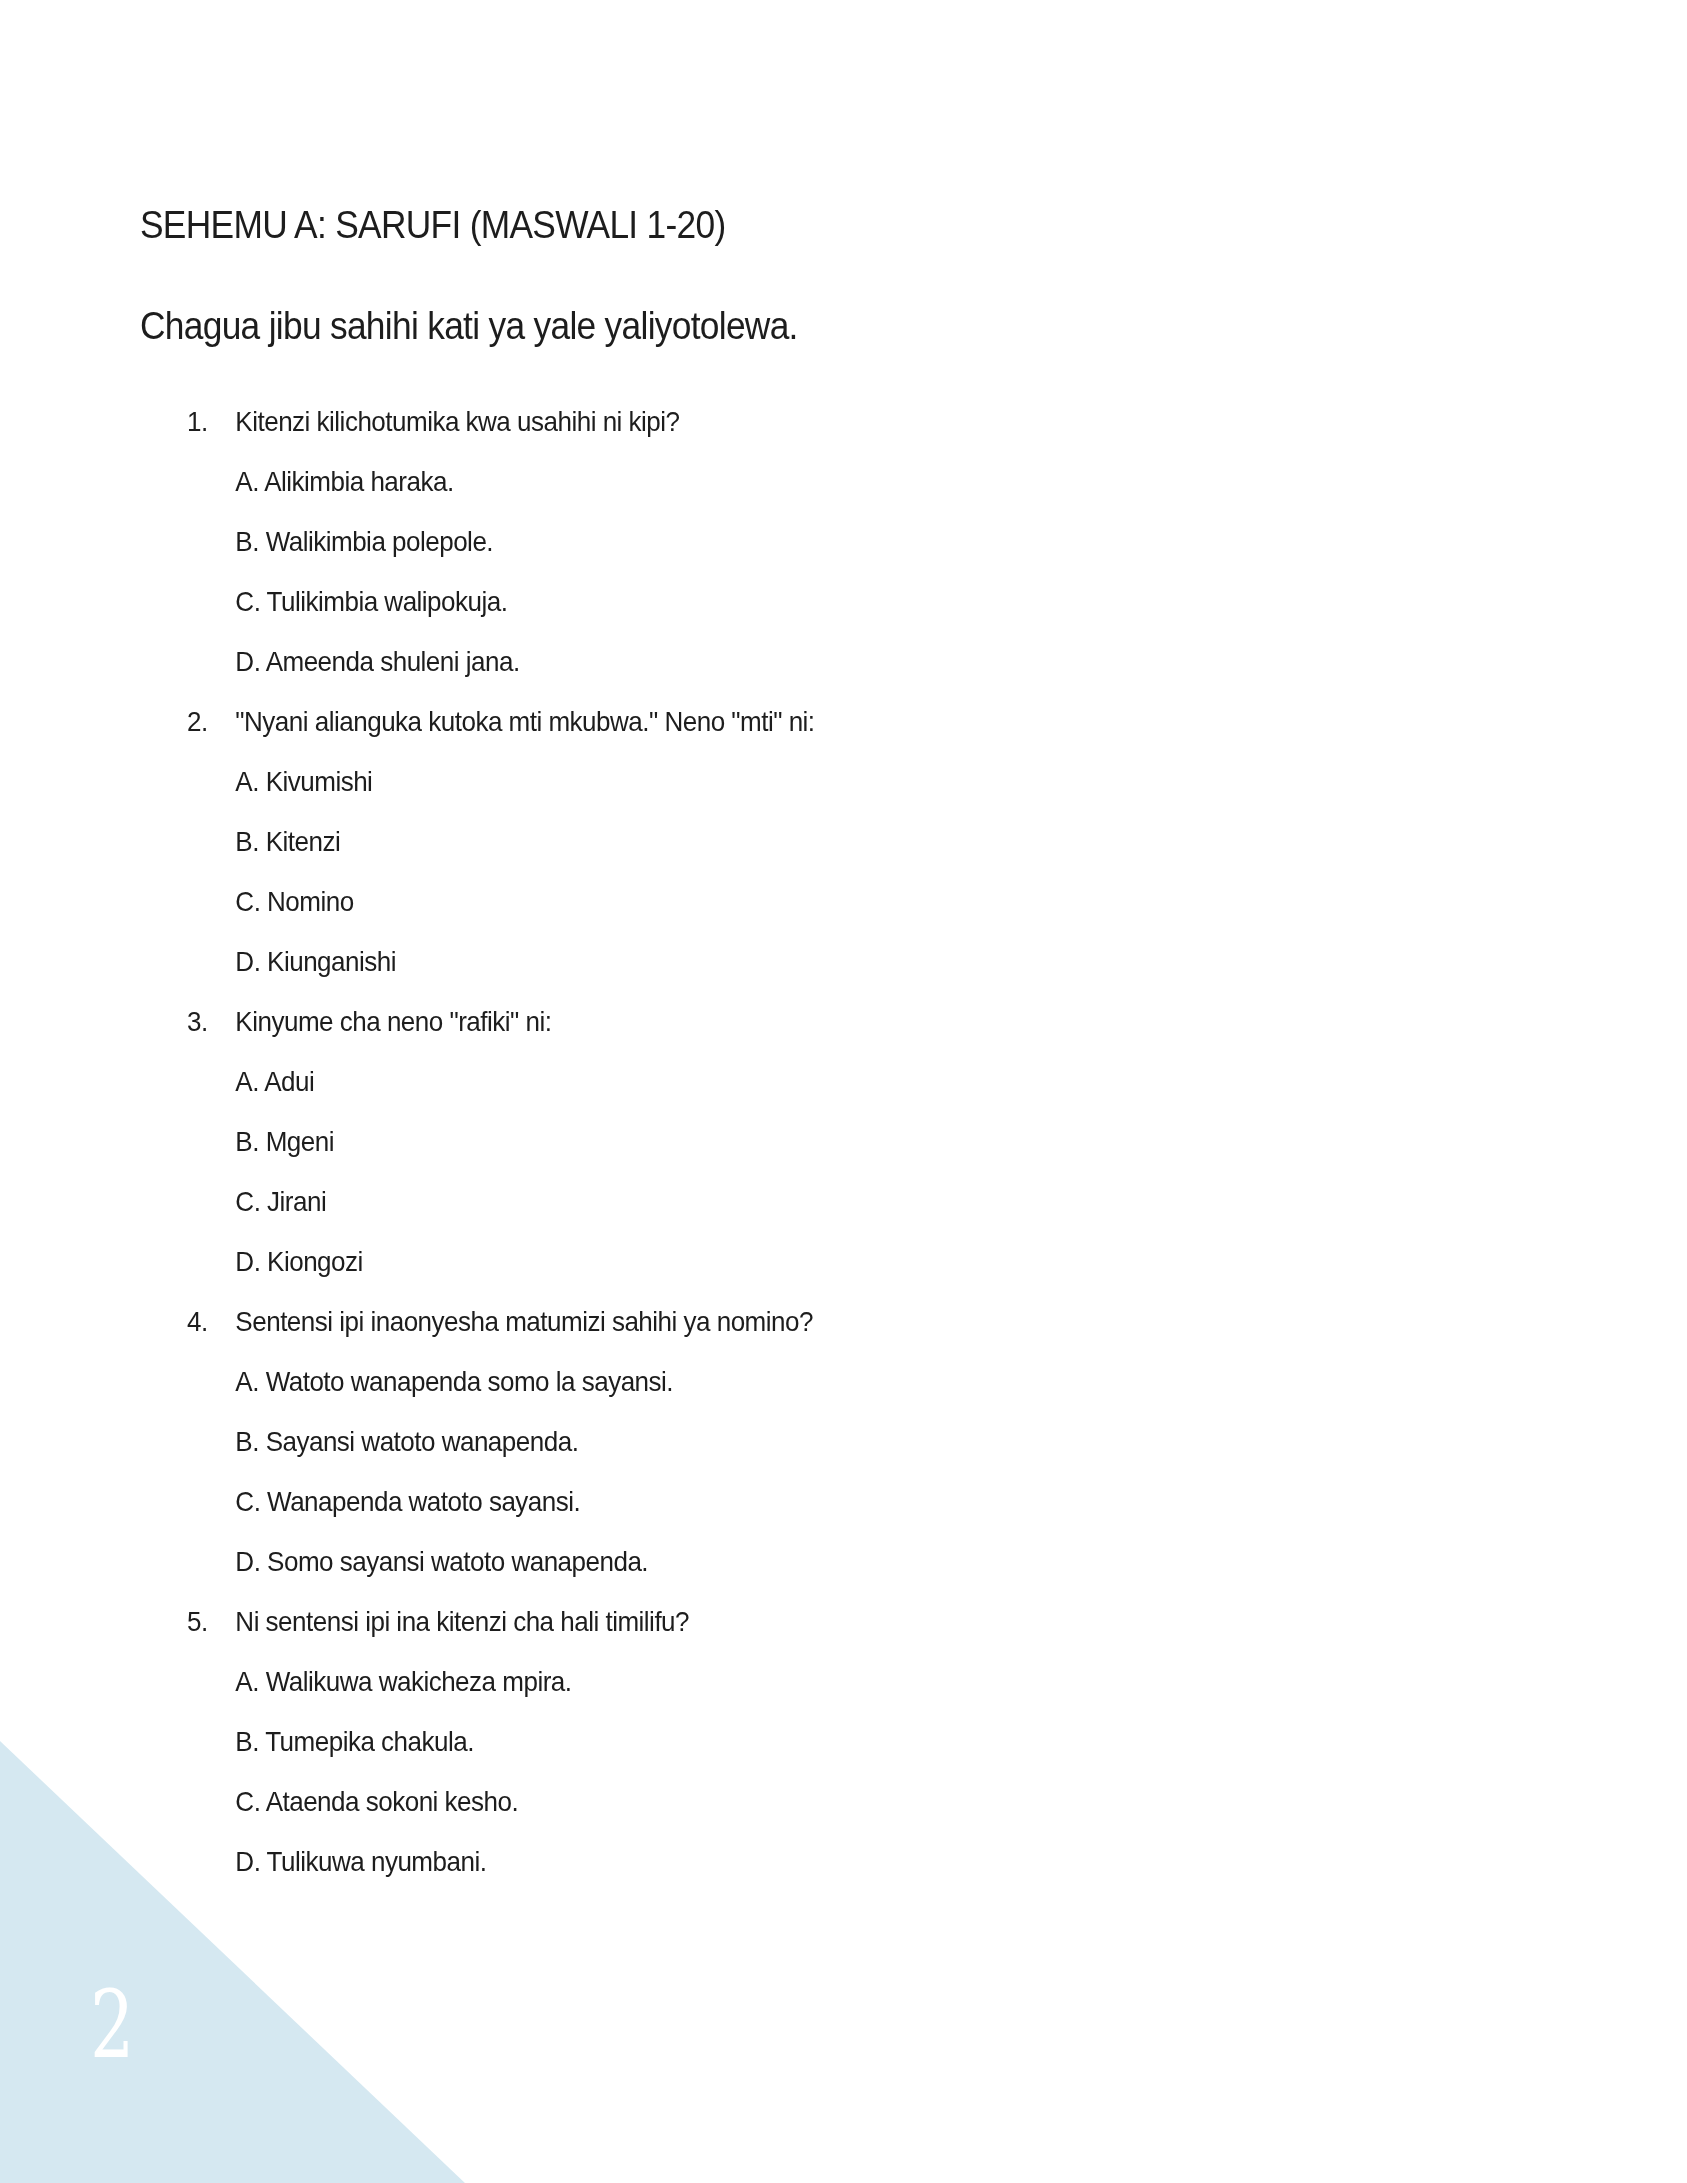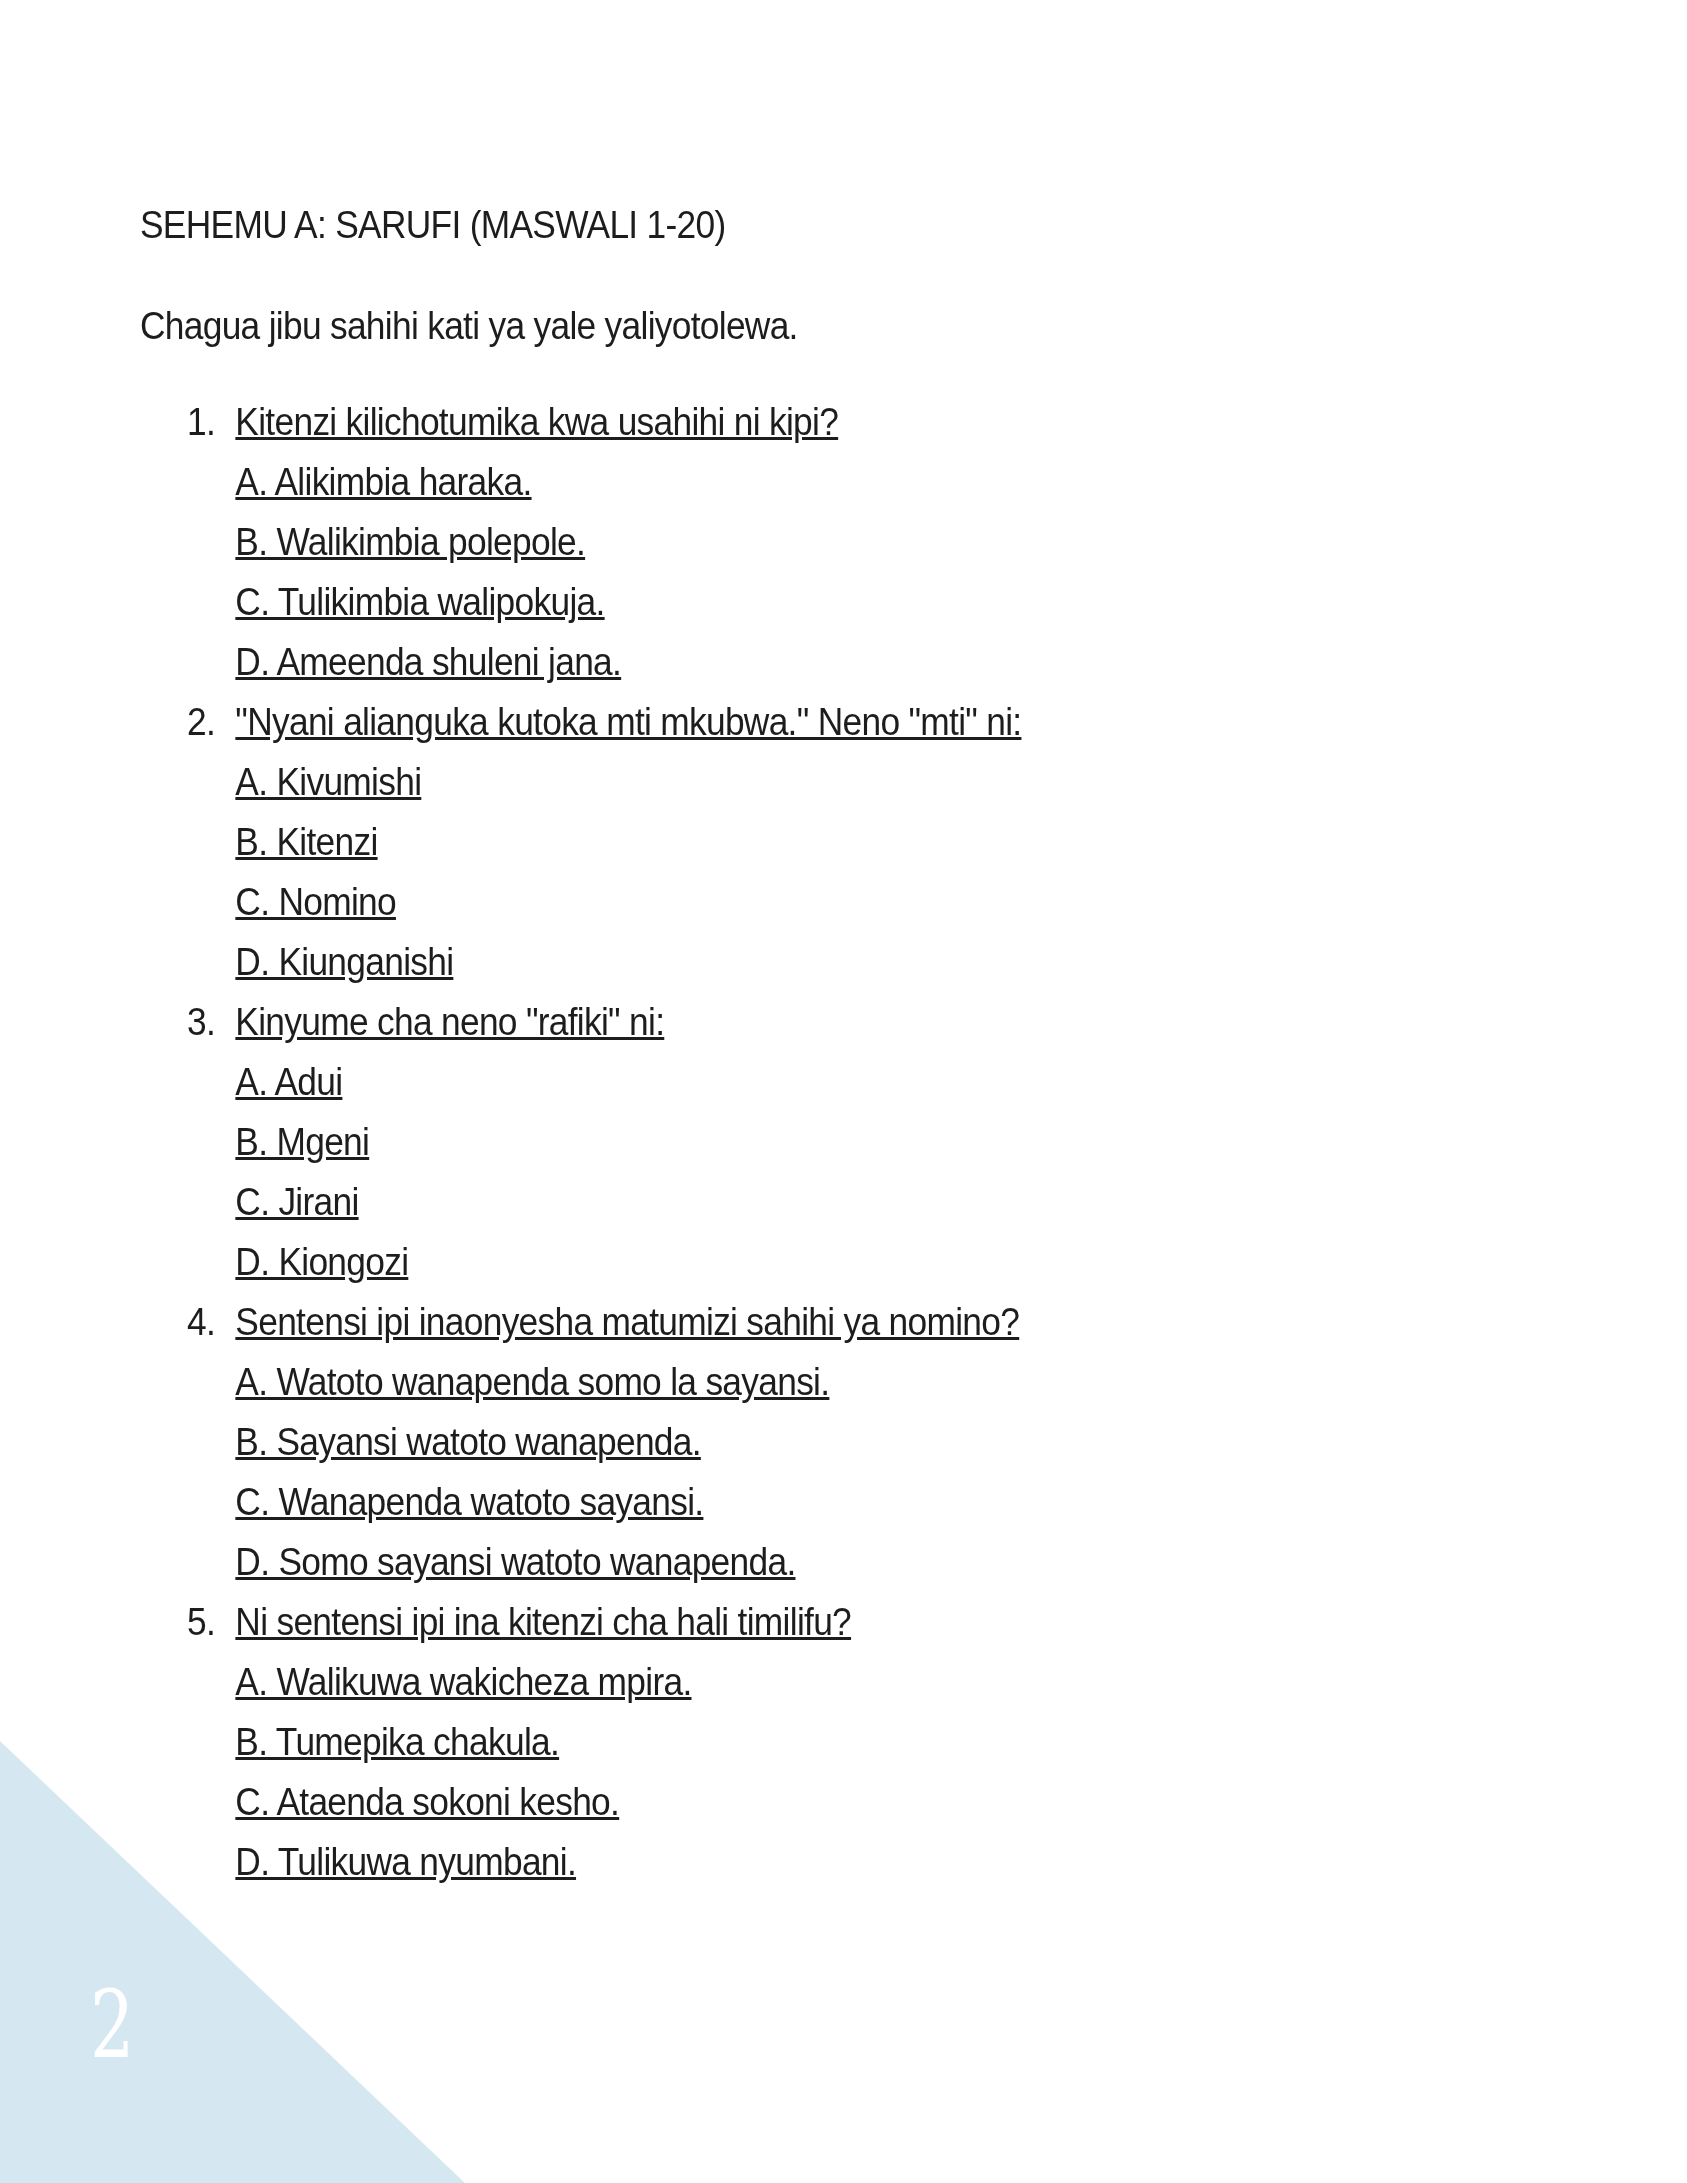--- a/index.html
+++ b/index.html
@@ -32,23 +32,22 @@
     left: 140px;
     top: 296px;
     font-size: 38px;
     line-height: 60px;
     margin: 0;
   }
   .qlist {
     position: absolute;
     left: 187px;
     top: 392px;
-    font-size: 38px;
+    font-size: 28px;
     line-height: 60px;
-    text-decoration: underline;
   }
   .row { white-space: nowrap; }
   .row .num {
     display: inline-block;
     width: 52px;
   }
   .row.opt { padding-left: 52px; }
   .corner-triangle {
     position: absolute;
     left: 0;

